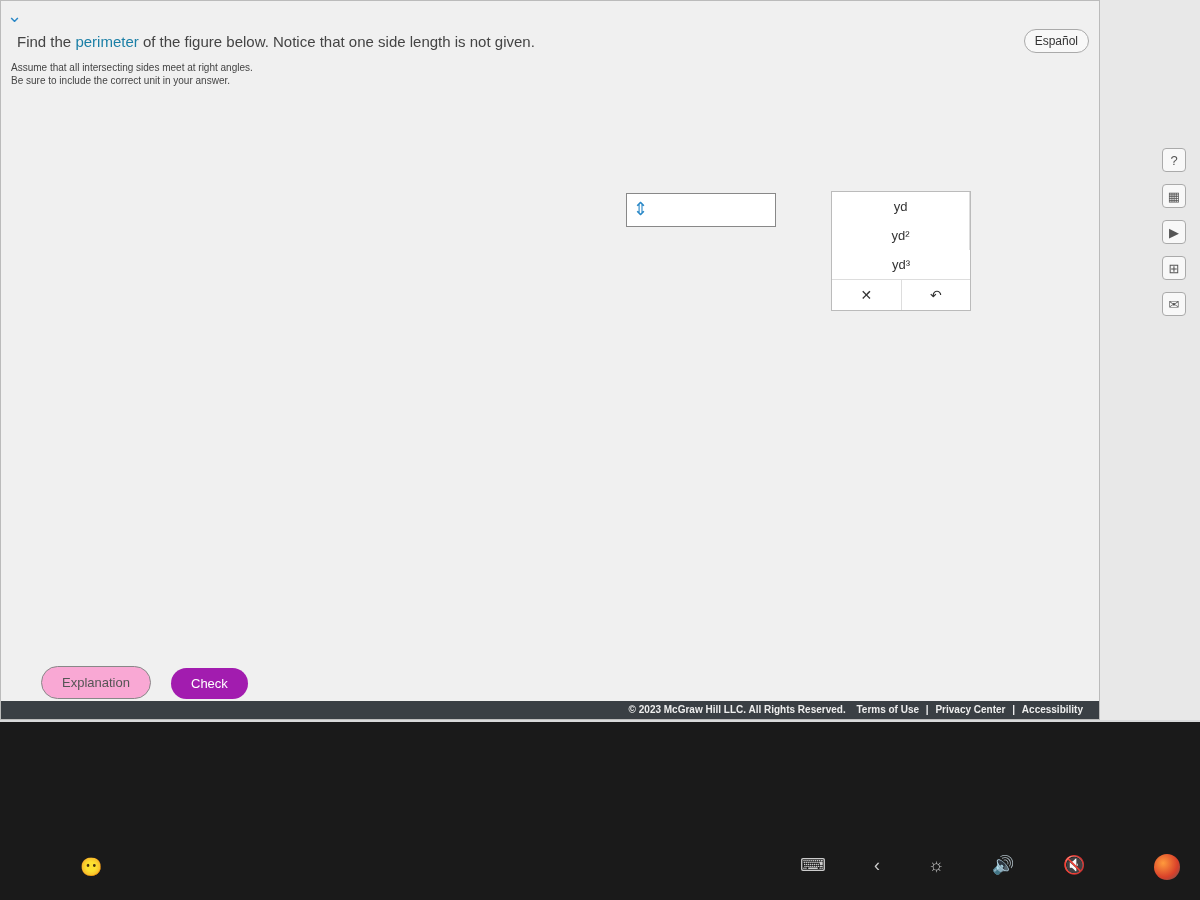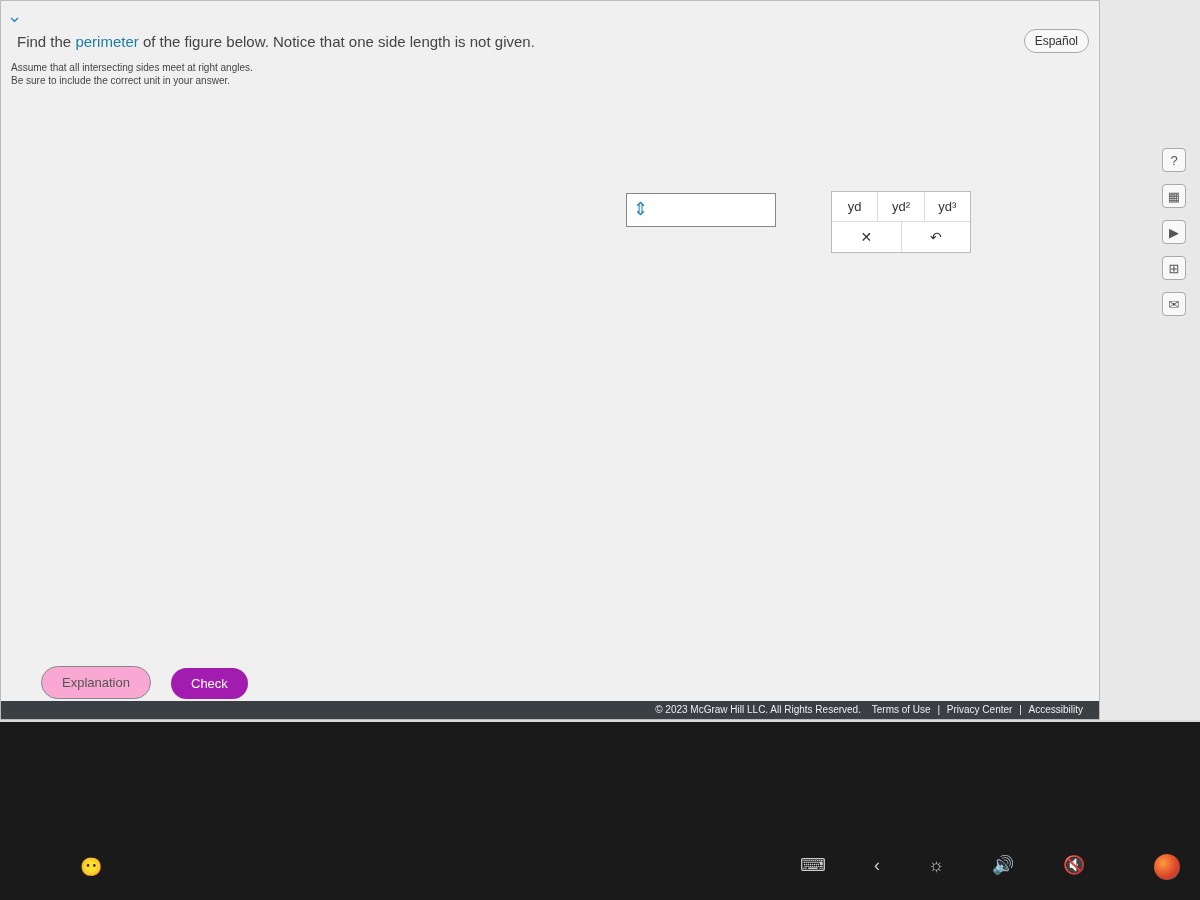--- a/index.html
+++ b/index.html
@@ -67,21 +67,21 @@
   }
 
   
   .unit-panel {
     position:absolute;
     top:190px; left:830px;
     width:140px;
     border:1px solid #bbb;
     background:#fff;
   }
-  .unit-row { display:flex; }
+  .unit-row { display:flex;flex-direction:column; }
   .unit-btn {
     flex:1; text-align:center; padding:7px 0;
     font-size:13px; color:#333;
     border-right:1px solid #ddd;
     cursor:pointer;
   }
   .unit-btn:last-child { border-right:none; }
   .ctrl-row { display:flex; border-top:1px solid #ddd; }
   .ctrl-btn {
     flex:1; text-align:center; padding:7px 0;
@@ -143,20 +143,21 @@
     background:#a21caf;
     color:#fff;
   }
 
   
   .footer {
     position:absolute;
     bottom:4px; right:12px;
     font-size:10px;
     color:#eee;
+    font-weight:bold;
   }
   .footer span { margin:0 4px; }
   .footer-bg {
     position:absolute;
     left:0; right:0;
     bottom:0;
     height:18px;
     background:#3a3f44;
   }
   .question-panel { z-index:2; }

